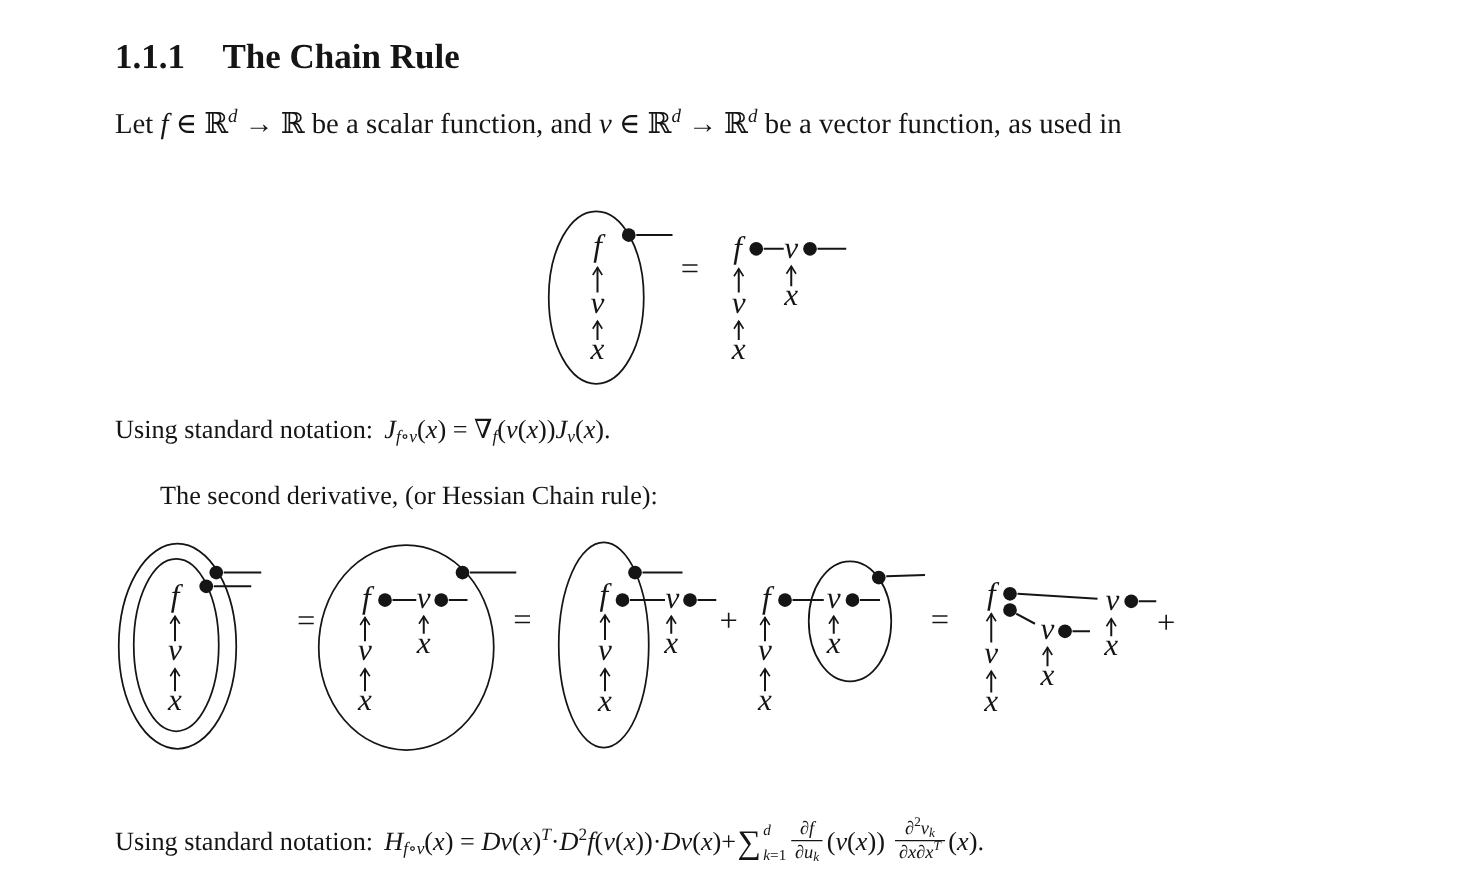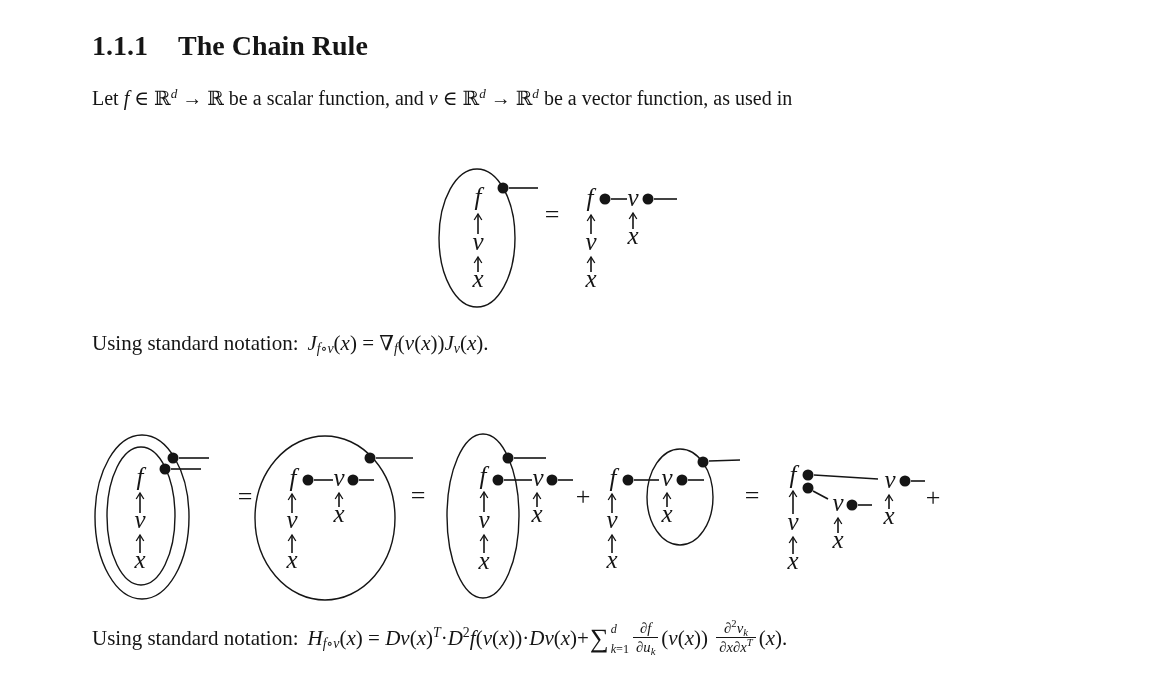--- a/index.html
+++ b/index.html
@@ -3,25 +3,25 @@
 <meta charset="utf-8">
 <style>
   html,body{margin:0;padding:0;background:#ffffff;}
   .page{
     position:relative;width:942px;height:700px;background:#ffffff;
     color:#151515;font-family:"Liberation Serif","DejaVu Serif",serif;
     overflow:hidden;
   }
   .heading{position:absolute;left:92px;top:30px;margin:0;font-size:28px;font-weight:bold;}
   .sec-num{margin-right:30px;}
-  .para{position:absolute;left:92px;top:84px;margin:0;font-size:20px;line-height:29px;white-space:nowrap;}
+  .para{position:absolute;left:92px;top:84px;margin:0;font-size:23px;line-height:29px;white-space:nowrap;}
   .line{position:absolute;margin:0;font-size:21px;white-space:nowrap;line-height:30px;}
   .notation1{left:92px;top:328px;}
   .second-deriv{left:128px;top:381px;}
-  .notation2{left:92px;top:622px;}
+  .notation2{left:92px;top:657px;}
   .diag{position:absolute;}
   #diagram1{left:430px;top:160px;}
   #diagram2{left:88px;top:428px;}
 
   
   .st-i{font-style:italic;}
   .st-sup{font-size:66%;vertical-align:0.55em;line-height:0;}
   .st-sub{font-size:66%;vertical-align:-0.25em;line-height:0;}
   .st-gap{margin-left:9px;}
   .frac{display:inline-block;text-align:center;vertical-align:middle;font-size:70%;line-height:1.12;margin:0 3px;transform:translateY(-2px);}
@@ -74,20 +74,21 @@
       <line x1="161" y1="74" x2="161" y2="55" class="d-line" marker-end="url(#ah-0)"></line>
       <text x="161" y="90" class="d-label">v</text>
       <line x1="161" y1="112" x2="161" y2="97" class="d-line" marker-end="url(#ah-0)"></line>
       <text x="161" y="127" class="d-label">x</text>
       <line x1="203" y1="69" x2="203" y2="53" class="d-line" marker-end="url(#ah-0)"></line>
       <text x="203" y="84" class="d-label">x</text>
     </svg>
 
   <p class="line notation1"><span>Using standard notation:</span><span class="st-i st-gap">J</span><span class="st-sub st-i">f∘v</span><span>(</span><span class="st-i">x</span><span>) = ∇</span><span class="st-sub st-i">f</span><span>(</span><span class="st-i">v</span><span>(</span><span class="st-i">x</span><span>))</span><span class="st-i">J</span><span class="st-sub st-i">v</span><span>(</span><span class="st-i">x</span><span>).</span></p>
 
+  <p class="line second-deriv"><span>The second derivative, (or Hessian Chain rule):</span></p>
 
   <svg id="diagram2" class="diag" xmlns="http://www.w3.org/2000/svg" width="992" height="175" viewBox="0 0 992 175">
       <defs>
         <marker id="ah-1" markerWidth="12" markerHeight="12" refX="7.5" refY="5" orient="auto" markerUnits="userSpaceOnUse">
           <path d="M1.5,1.2 L7.5,5 L1.5,8.8" fill="none" stroke="#151515" stroke-width="1.3"></path>
         </marker>
       </defs>
       <ellipse cx="54" cy="89" rx="47" ry="82" class="d-ellipse"></ellipse>
       <ellipse cx="53" cy="88" rx="34" ry="69" class="d-ellipse"></ellipse>
       <circle cx="85" cy="30" r="5.5" class="d-dot"></circle>

